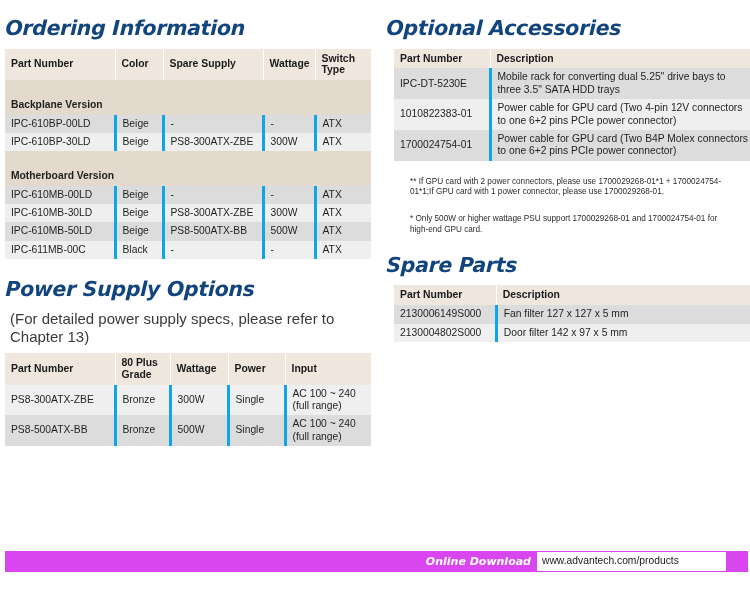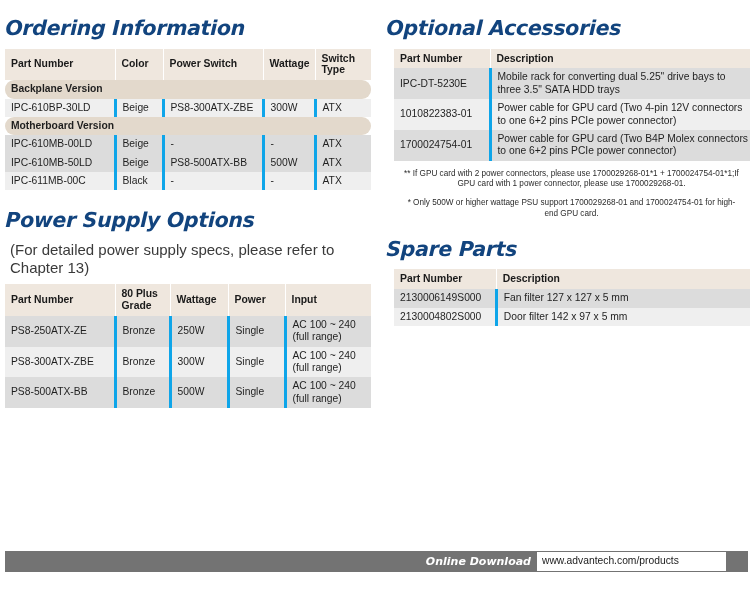--- a/index.html
+++ b/index.html
@@ -83,24 +83,23 @@
     border-right: 3px solid #0ea5e9;
     color: #1f1f1f;
   }
   table.dt td:last-child { border-right: none; }
 
   tr.row-odd td  { background: #dcdcdc; }
   tr.row-even td { background: #efefef; }
   tr.group td {
     background: #e3d9cc;
     font-weight: bold;
-    padding-top: 3px;
+    padding-top: 19px;
     padding-bottom: 3px;
     border-right: none;
-    border-radius: 9px;
   }
 
   
   .tbl-ordering col.c1 { width: 110px; }
   .tbl-ordering col.c2 { width: 48px; }
   .tbl-ordering col.c3 { width: 100px; }
   .tbl-ordering col.c4 { width: 52px; }
   .tbl-ordering col.c5 { width: 56px; }
 
   
@@ -124,33 +123,33 @@
 
   .acc-wrap { margin-left: 8px; width: 352px; }
 
   .footnotes {
     margin: 5px 0 0 8px;
     width: 355px;
     font-size: 8.2px;
     line-height: 1.32;
     color: #2b2b2b;
   }
-  .footnotes p { margin: 8px; text-align: center; }
+  .footnotes p { margin: 16px; }
 
   .sec-gap-psu { margin-top: 20px; }
   .sec-gap-spare { margin-top: 19px; }
 
   
   .footer-bar {
     position: absolute;
     left: 5px;
     top: 551px;
     width: 743px;
     height: 21px;
-    background: #737373;
+    background: #d946ef;
   }
   .footer-inner {
     position: absolute;
     right: 22px;
     top: 0;
     height: 21px;
     display: flex;
     align-items: center;
   }
   .footer-label {
@@ -187,45 +186,59 @@
         <col class="c1">
           <col class="c2">
           <col class="c3">
           <col class="c4">
           <col class="c5">
       </colgroup>
       <thead>
         <tr>
           <th>Part Number</th>
           <th>Color</th>
-          <th>Power Switch</th>
+          <th>Spare Supply</th>
           <th>Wattage</th>
           <th>Switch Type</th>
         </tr>
       </thead>
       <tbody>
         <tr class="group">
           <td colspan="5">Backplane Version</td>
         </tr>
+        <tr class="row-odd">
+          <td>IPC-610BP-00LD</td>
+          <td>Beige</td>
+          <td>-</td>
+          <td>-</td>
+          <td>ATX</td>
+        </tr>
         <tr class="row-even">
           <td>IPC-610BP-30LD</td>
           <td>Beige</td>
           <td>PS8-300ATX-ZBE</td>
           <td>300W</td>
           <td>ATX</td>
         </tr>
 
         <tr class="group">
           <td colspan="5">Motherboard Version</td>
         </tr>
         <tr class="row-odd">
           <td>IPC-610MB-00LD</td>
           <td>Beige</td>
           <td>-</td>
           <td>-</td>
+          <td>ATX</td>
+        </tr>
+        <tr class="row-even">
+          <td>IPC-610MB-30LD</td>
+          <td>Beige</td>
+          <td>PS8-300ATX-ZBE</td>
+          <td>300W</td>
           <td>ATX</td>
         </tr>
         <tr class="row-odd">
           <td>IPC-610MB-50LD</td>
           <td>Beige</td>
           <td>PS8-500ATX-BB</td>
           <td>500W</td>
           <td>ATX</td>
         </tr>
         <tr class="row-even">
@@ -253,27 +266,20 @@
         <thead>
           <tr>
             <th>Part Number</th>
             <th>80 Plus Grade</th>
             <th>Wattage</th>
             <th>Power</th>
             <th>Input</th>
           </tr>
         </thead>
         <tbody>
-          <tr class="row-odd">
-            <td>PS8-250ATX-ZE</td>
-            <td>Bronze</td>
-            <td>250W</td>
-            <td>Single</td>
-            <td>AC 100 ~ 240 (full range)</td>
-          </tr>
           <tr class="row-even">
             <td>PS8-300ATX-ZBE</td>
             <td>Bronze</td>
             <td>300W</td>
             <td>Single</td>
             <td>AC 100 ~ 240 (full range)</td>
           </tr>
           <tr class="row-odd">
             <td>PS8-500ATX-BB</td>
             <td>Bronze</td>

